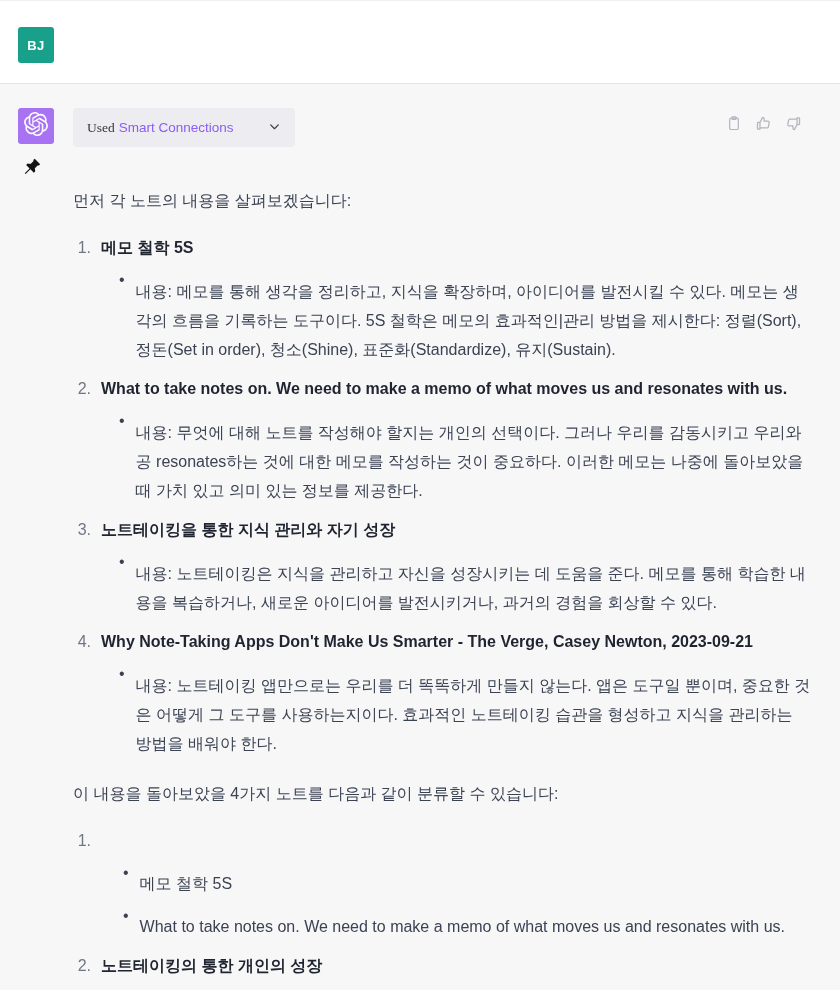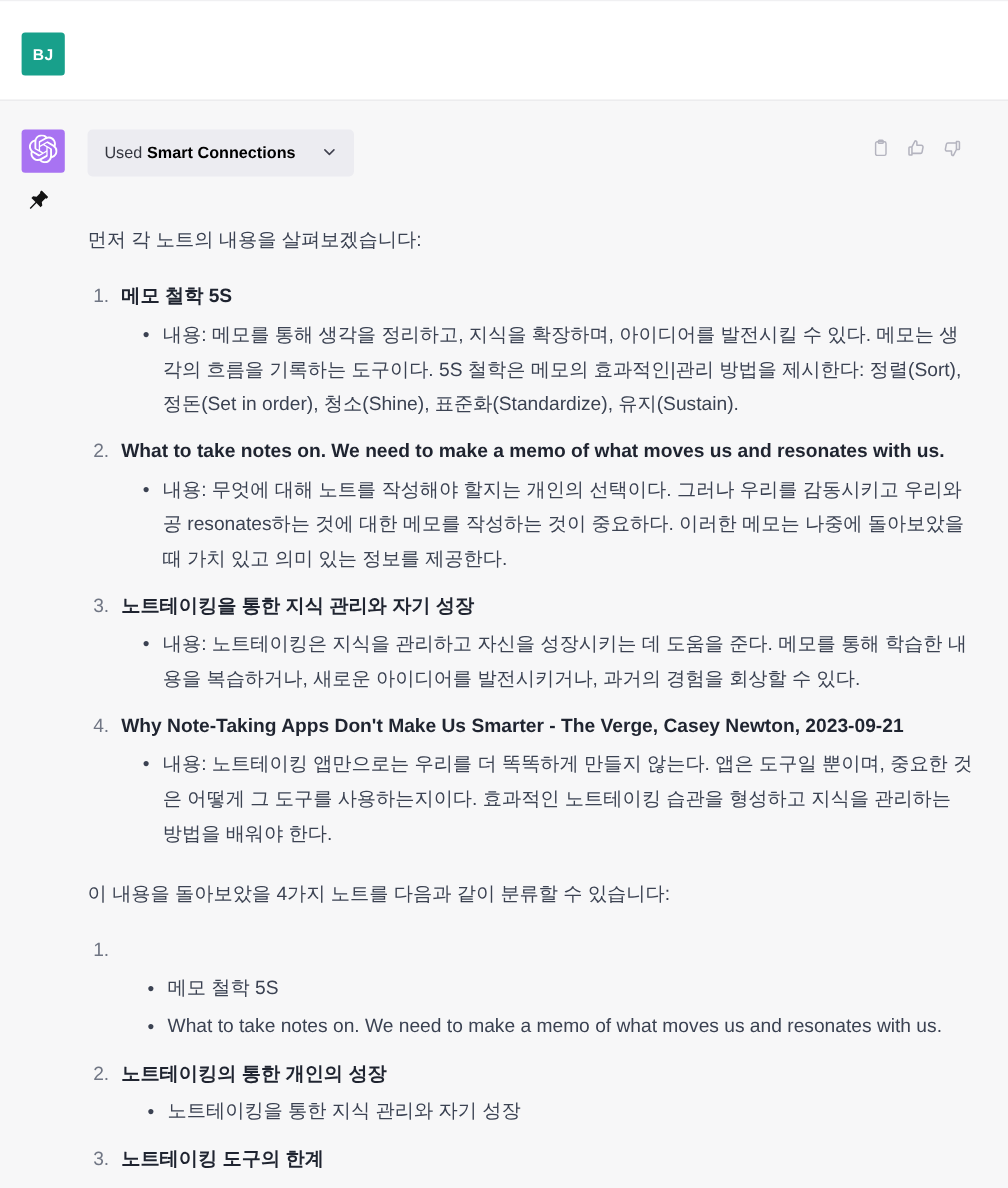--- a/index.html
+++ b/index.html
@@ -39,36 +39,36 @@
   .pin{ width:20px; height:20px; margin-right:8px; cursor:pointer;}
   .bot-body{ flex:1; min-width:0;}
   .bot-header{ display:flex; align-items:flex-start; justify-content:space-between; }
   .source-btn{
     background:#ececf1; border:none; border-radius:4px;
     width:222px; height:39px;
     display:flex; align-items:center; justify-content:space-between;
     padding:0 14px; box-sizing:border-box;
     font-family:inherit; font-size:13.5px; color:#353740; cursor:pointer;
   }
-  .source-btn .lbl b{ font-weight:bold; color:#000000;}
-  .source-btn .lbl span{ margin-right:4px;}
+  .source-btn .lbl b{ font-weight:normal; color:#8b5cf6;}
+  .source-btn .lbl span{ margin-right:4px;font-family:Liberation Serif, serif;}
   .action-icons{ display:flex; gap:13px; padding-top:7px; padding-right:10px;}
   .action-icons svg{ cursor:pointer; }
   
   .md{ max-width:742px; color:#3b4252; font-size:16px; }
   .md .para{ line-height:28px; margin:22px 0 18px 0;}
   .md .para.first{ margin-top:40px;}
   .note{ margin:6px 0 10px 0;}
   .note-head{ display:flex; gap:10px; line-height:30px; margin-bottom:2px;}
   .note-num{ color:#707684; min-width:18px; text-align:right; flex:0 0 auto;}
   .note-title{ font-weight:bold; color:#1f2430;}
   .bullets{ margin:0; padding-left:46px;}
   .bullet-row{ display:flex; gap:11px;}
   .bullet-dot{ color:#3b4252; line-height:29px; flex:0 0 auto;}
-  .bullet-text{ line-height:29px; word-break:break-word;}
+  .bullet-text{ line-height:29px; word-break:break-word;margin-top:12px;}
   .cat .bullet-text{ line-height:28px;}
   .cat .bullets{ padding-left:50px;}
   .cat .bullet-row{ margin:1px 0 3px 0;}
 </style>
 </head>
 <body>
 
 <div class="user-section">
   <div class="avatar avatar-user">
     <span>BJ</span>

